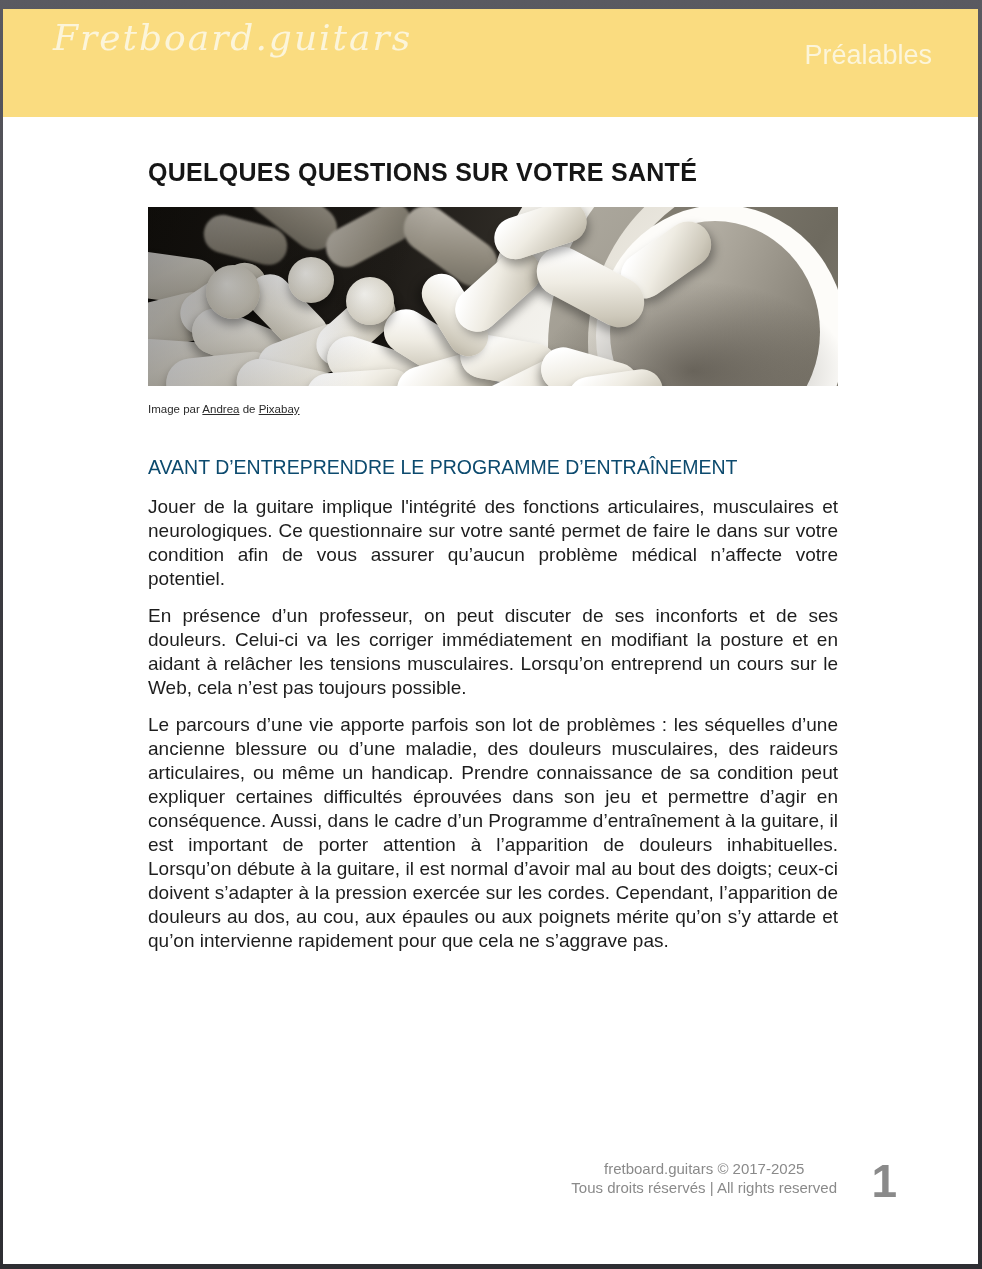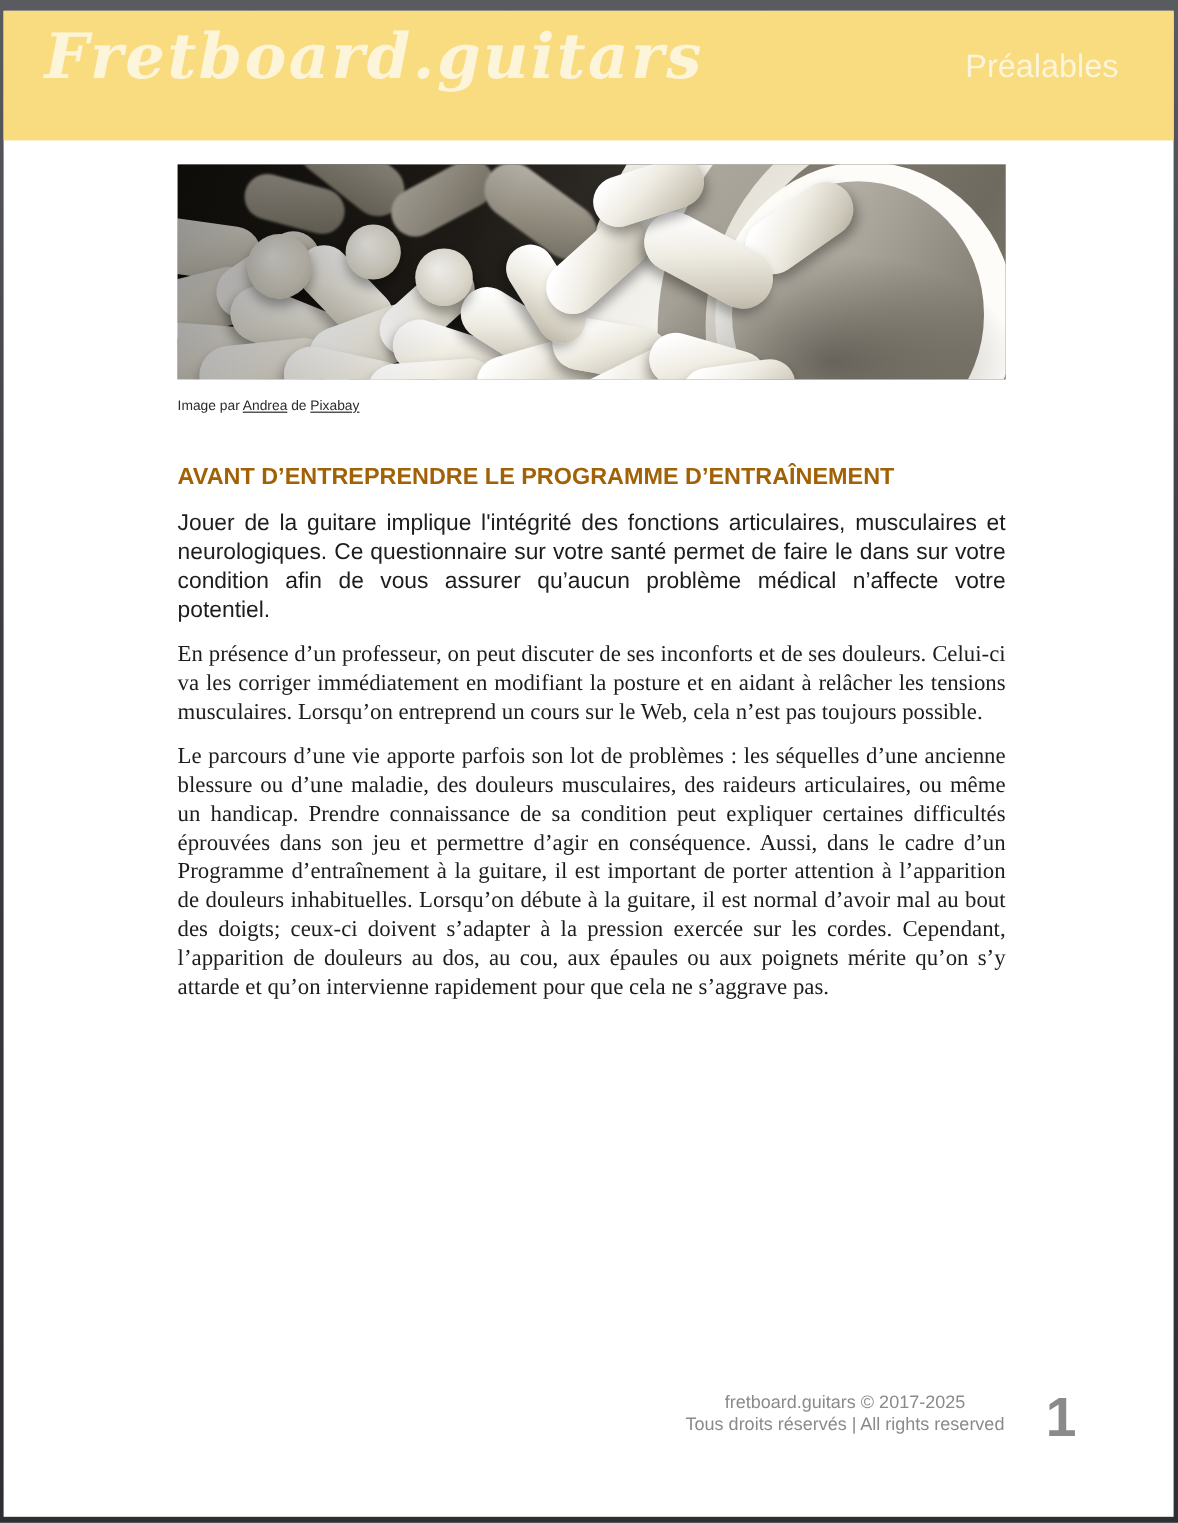--- a/index.html
+++ b/index.html
@@ -8,37 +8,37 @@
     background:linear-gradient(180deg,#5a5a61 0%,#3c3c42 40%,#2e2e33 100%);
     font-family:"Liberation Sans",sans-serif;
   }
   .page{
     position:absolute;left:3px;top:9px;width:975px;height:1255px;
     background:#ffffff;
   }
   
   .banner{position:absolute;left:0;top:0;width:975px;height:108px;background:var(--header-bg,#FADC80);}
   .logo{
-    position:absolute;left:34px;top:8px;
-    font-family:"DejaVu Serif",serif;font-style:italic;font-weight:bold;
-    font-size:52px;color:var(--logo-color,#FCF5DA);letter-spacing:2px;white-space:nowrap;
+    position:absolute;left:50px;top:8px;
+    font-family:"DejaVu Serif",serif;font-style:italic;font-weight:normal;
+    font-size:36px;color:var(--logo-color,#FCF5DA);letter-spacing:2px;white-space:nowrap;
   }
   .section-label{
     position:absolute;right:46px;top:31px;
     font-size:27px;font-weight:normal;color:var(--logo-color,#FCF5DA);
   }
   
   .content{position:absolute;left:145px;top:108px;width:690px;}
   h1.title{margin:40px 0 0;font-size:25px;line-height:30px;font-weight:bold;color:#161616;letter-spacing:.3px;}
   .intro{margin:17px 0 0;font-style:italic;font-size:18px;line-height:21px;text-align:justify;color:#1d1d1d;}
   .caption{margin-top:8px;font-size:11.5px;line-height:14px;color:#2b2b2b;}
   .caption a{color:#2b2b2b;text-decoration:underline;cursor:pointer;}
-  h2.subhead{margin:40px 0 0;font-size:19.5px;line-height:23px;font-weight:bold;color:#a16207;}
+  h2.subhead{margin:40px 0 0;font-size:19.5px;line-height:23px;font-weight:normal;color:#0c4a6e;}
   p.body{margin:16px 0 0;font-size:19px;line-height:24px;text-align:justify;color:#1d1d1d;}
-  p.body + p.body{margin-top:13px;font-family:Liberation Serif, serif;}
+  p.body + p.body{margin-top:13px;}
   
   .photo{position:relative;margin-top:20px;width:690px;height:179px;overflow:hidden;
     background:linear-gradient(100deg,#14120f 0%,#1f1c18 35%,#37332d 60%,#514b42 80%,#6a655c 95%);}
   .photo::after{content:"";position:absolute;inset:0;z-index:10;pointer-events:none;
     background:linear-gradient(115deg,rgba(8,6,3,.45) 0%,rgba(8,6,3,0) 38%);}
   .c{position:absolute;border-radius:50%;}
   .c1{left:330px;top:-160px;width:660px;height:640px;z-index:1;
     background:radial-gradient(circle at 38% 55%,#fdfdfb 0%,#efede7 50%,#cfcbc1 78%,#a39e92 100%);}
   .c2{left:400px;top:-95px;width:470px;height:470px;z-index:2;
     background:linear-gradient(135deg,#b5b1a7 0%,#8f8a7e 55%,#b5b1a7 100%);}
@@ -69,20 +69,21 @@
 <body>
 
 <div class="page">
 
   <header class="banner">
     <div class="logo">Fretboard.guitars</div>
     <div class="section-label">Préalables</div>
   </header>
 
   <main class="content">
+    <h1 class="title">QUELQUES QUESTIONS SUR VOTRE SANTÉ</h1>
 
 
     <figure class="photo" style="margin-left:0;margin-right:0;">
       <div class="c c1"></div>
       <div class="c c2"></div>
       <div class="c c3"></div>
       <div class="c c4"></div>
       <div class="c c5"></div>
       <div class="c c6"></div>
       <div class="shade"></div>

